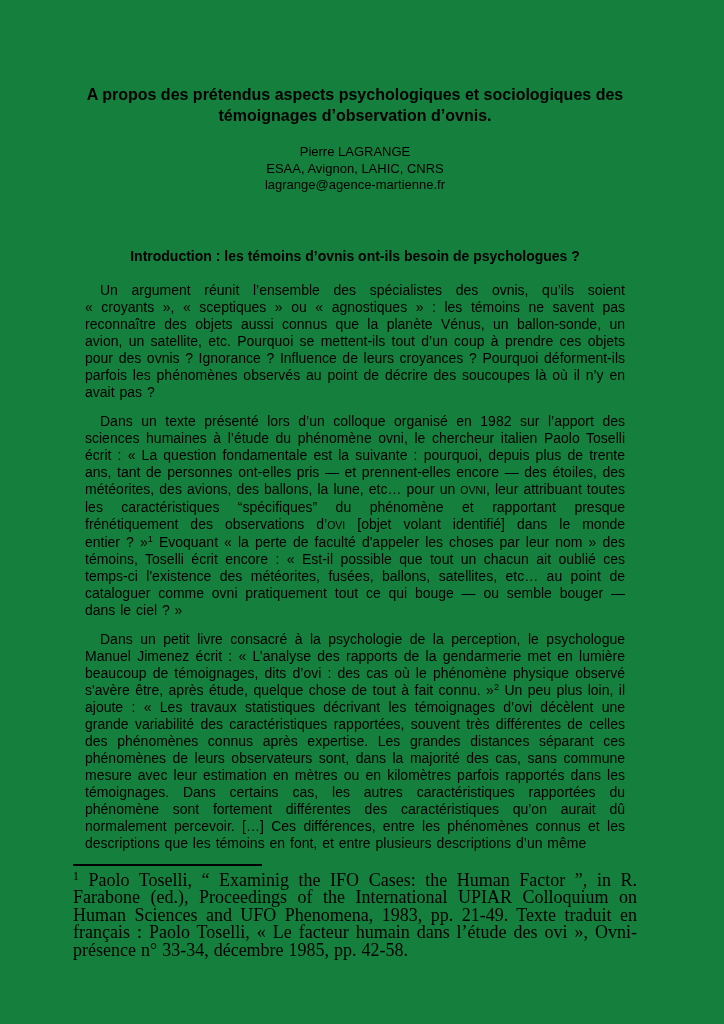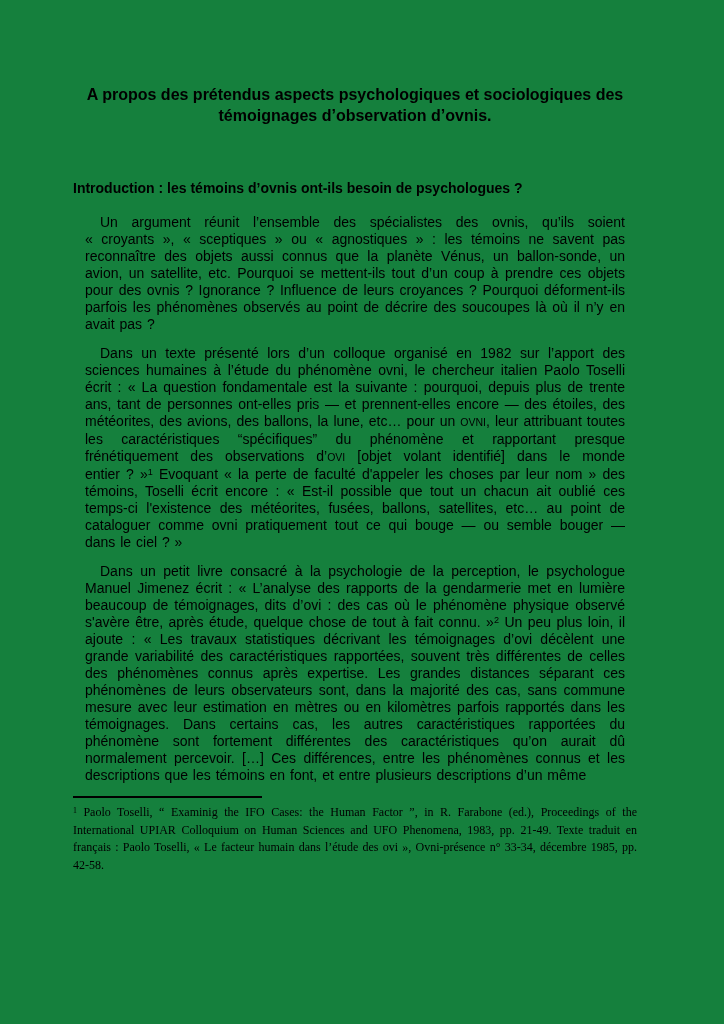--- a/index.html
+++ b/index.html
@@ -31,21 +31,21 @@
     font-size: 13px;
     line-height: 16.5px;
     text-align: center;
   }
   .section-heading {
     margin: 54px 0 17px 0;
     font-family: "Liberation Sans", sans-serif;
     font-size: 14px;
     line-height: 17px;
     font-weight: bold;
-    text-align: left;
+    text-align: center;
   }
   .para {
     margin: 12px;
     font-family: "Liberation Sans", sans-serif;
     font-size: 14px;
     line-height: 17px;
     text-align: justify;
     text-indent: 15px;
     word-spacing: 1px;
   }
@@ -57,35 +57,40 @@
     line-height: 0;
   }
   .footnote-rule {
     width: 189px;
     height: 0;
     border-top: 2px solid #000000;
     margin: 6px 0 6px 0;
   }
   .footnotes {
     font-family: "Liberation Serif", serif;
-    font-size: 12px;
+    font-size: 18px;
     line-height: 17.5px;
     text-align: justify;
     word-spacing: 0.5px;
   }
   .footnote { margin: 0; }
 </style>
 </head>
 <body>
 
 <div class="page">
   <div class="content">
 
     <h1 class="doc-title">A propos des prétendus aspects psychologiques et sociologiques des témoignages d’observation d’ovnis.</h1>
 
+    <div class="author-block">
+      <div>Pierre LAGRANGE</div>
+      <div>ESAA, Avignon, LAHIC, CNRS</div>
+      <div>lagrange@agence-martienne.fr</div>
+    </div>
 
     <h2 class="section-heading">Introduction&nbsp;: les témoins d’ovnis ont-ils besoin de psychologues&nbsp;?</h2>
 
     <p class="para"><span>Un argument réunit l’ensemble des spécialistes des ovnis, qu’ils soient «&nbsp;croyants&nbsp;», «&nbsp;sceptiques&nbsp;» ou «&nbsp;agnostiques&nbsp;»&nbsp;: les témoins ne savent pas reconnaître des objets aussi connus que la planète Vénus, un ballon-sonde, un avion, un satellite, etc. Pourquoi se mettent-ils tout d’un coup à prendre ces objets pour des ovnis&nbsp;? Ignorance&nbsp;? Influence de leurs croyances&nbsp;? Pourquoi déforment-ils parfois les phénomènes observés au point de décrire des soucoupes là où il n’y en avait pas&nbsp;?</span></p>
 
     <p class="para"><span>Dans un texte présenté lors d’un colloque organisé en 1982 sur l’apport des sciences humaines à l’étude du phénomène ovni, le chercheur italien Paolo Toselli écrit&nbsp;: «&nbsp;La question fondamentale est la suivante&nbsp;: pourquoi, depuis plus de trente ans, tant de personnes ont-elles pris — et prennent-elles encore — des étoiles, des météorites, des avions, des ballons, la lune, etc… pour un </span><span class="sc">OVNI</span><span>, leur attribuant toutes les caractéristiques “spécifiques” du phénomène et rapportant presque frénétiquement des observations d’</span><span class="sc">OVI</span><span> [objet volant identifié] dans le monde entier&nbsp;?&nbsp;»</span><span class="sup">1</span><span> Evoquant «&nbsp;la perte de faculté d'appeler les choses par leur nom&nbsp;» des témoins, Toselli écrit encore&nbsp;: «&nbsp;Est-il possible que tout un chacun ait oublié ces temps-ci l'existence des météorites, fusées, ballons, satellites, etc… au point de cataloguer comme ovni pratiquement tout ce qui bouge — ou semble bouger — dans le ciel&nbsp;?&nbsp;»</span></p>
 
     <p class="para"><span>Dans un petit livre consacré à la psychologie de la perception, le psychologue Manuel Jimenez écrit&nbsp;: «&nbsp;L’analyse des rapports de la gendarmerie met en lumière beaucoup de témoignages, dits d’ovi&nbsp;: des cas où le phénomène physique observé s'avère être, après étude, quelque chose de tout à fait connu.&nbsp;»</span><span class="sup">2</span><span> Un peu plus loin, il ajoute&nbsp;: «&nbsp;Les travaux statistiques décrivant les témoignages d’ovi décèlent une grande variabilité des caractéristiques rapportées, souvent très différentes de celles des phénomènes connus après expertise. Les grandes distances séparant ces phénomènes de leurs observateurs sont, dans la majorité des cas, sans commune mesure avec leur estimation en mètres ou en kilomètres parfois rapportés dans les témoignages. Dans certains cas, les autres caractéristiques rapportées du phénomène sont fortement différentes des caractéristiques qu’on aurait dû normalement percevoir. […] Ces différences, entre les phénomènes connus et les descriptions que les témoins en font, et entre plusieurs descriptions d’un même</span></p>
 
     <div class="footnote-rule"></div>

